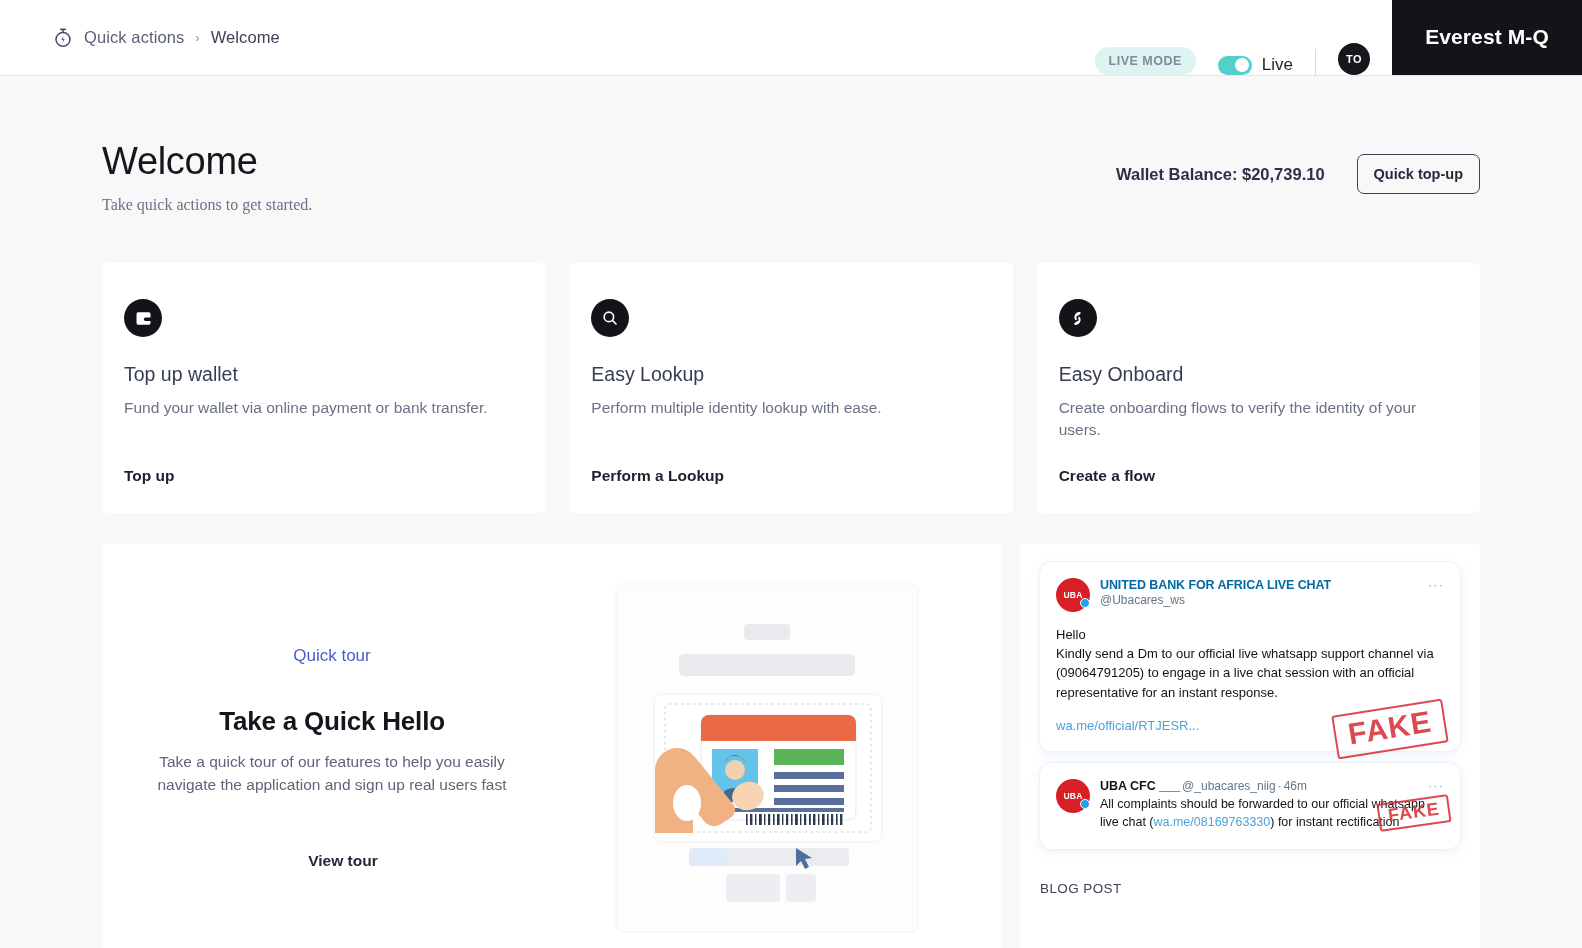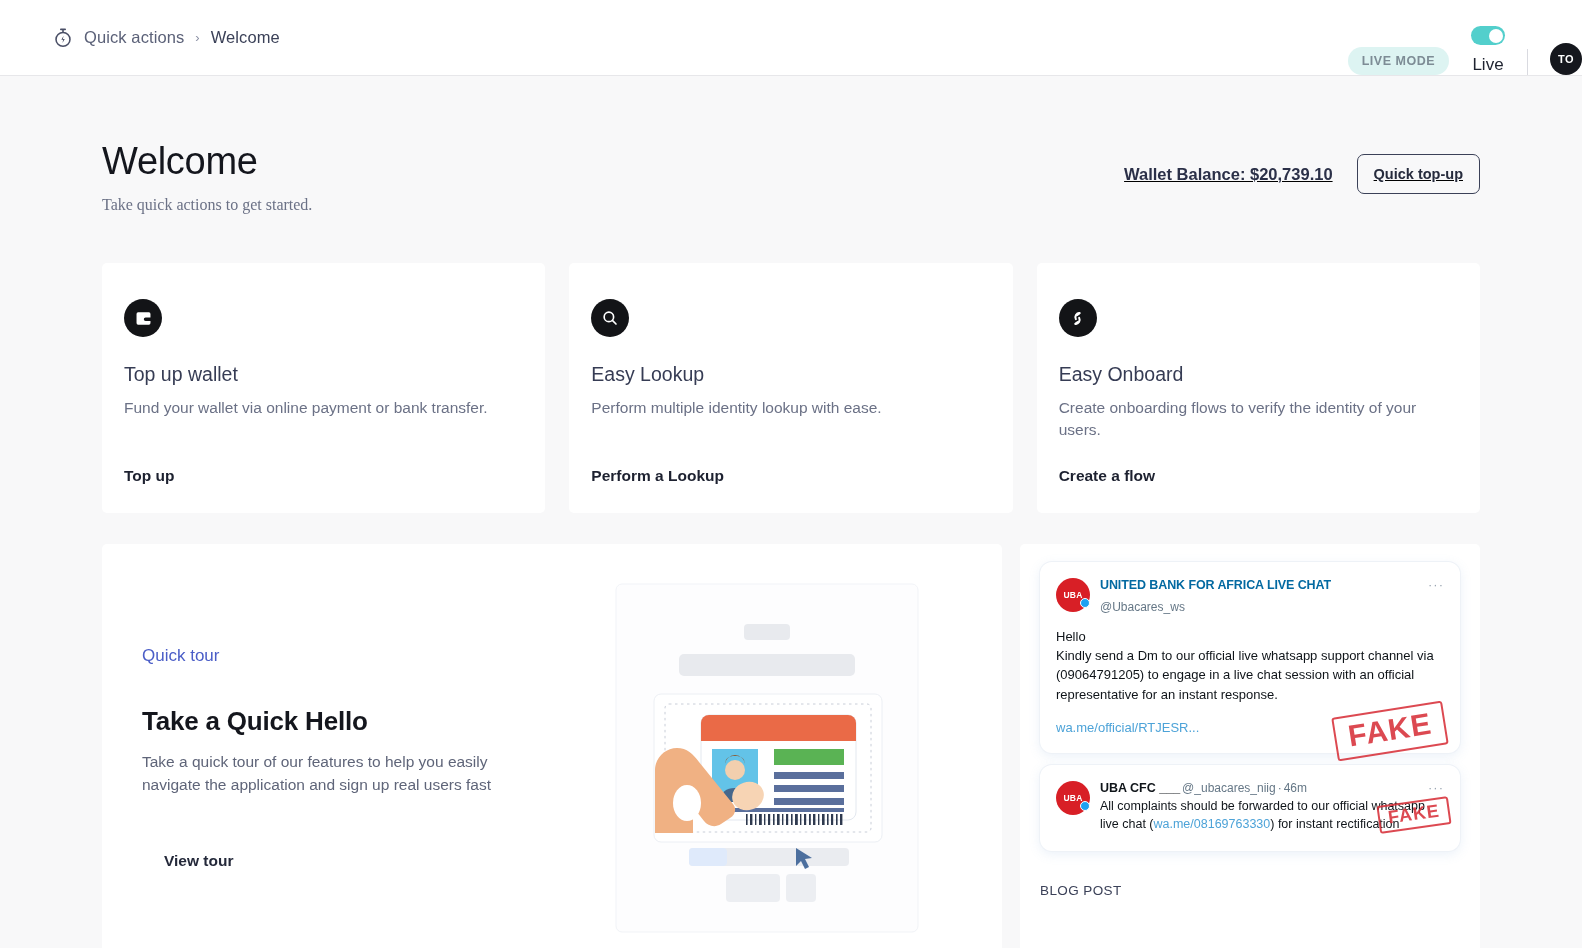--- a/index.html
+++ b/index.html
@@ -37,21 +37,21 @@
   }
   .live-badge {
     background: #ddf4f2;
     color: #7d8c95;
     font-size: 12.5px;
     font-weight: 700;
     letter-spacing: .5px;
     padding: 7px 14px;
     border-radius: 20px;
   }
-  .toggle-wrap { display: flex; align-items: center; gap: 10px; margin-left: 22px; flex-direction: column; }
+  .toggle-wrap { display: flex; align-items: center; gap: 10px; margin-left: 22px; }
   .toggle {
     width: 34px; height: 19px; border-radius: 12px;
     background: #53cfcc; position: relative; cursor: pointer;
   }
   .toggle::after {
     content: ""; position: absolute; right: 2.5px; top: 2.5px;
     width: 14px; height: 14px; border-radius: 50%; background: #fff;
   }
   .live-label { font-size: 17px; color: #1f2330; font-weight: 500; }
   .vdivider { width: 1px; height: 26px; background: #d9dae0; margin: 0 22px; }
@@ -70,23 +70,22 @@
 
   
   .page { padding: 0 102px; }
   .title-row {
     display: flex; align-items: flex-start;
     padding-top: 64px;
   }
   .page-title { font-size: 38px; font-weight: 400; color: #14161d; letter-spacing: -.3px; }
   .page-sub { font-size: 16px; color: #6b7186; margin-top: 13px; font-family: Liberation Serif, serif; }
   .title-right {
-    margin-left: auto; display: flex; align-items: center; gap: 24px;
+    margin-left: auto; display: flex; align-items: center; gap: 32px;
     padding-top: 14px;
-    text-decoration: underline;
   }
   .wallet-balance { font-size: 16.5px; color: #2b3048; font-weight: 600; }
   .btn-outline {
     border: 1.4px solid #3b4158; border-radius: 7px;
     background: transparent;
     padding: 11px 16px;
     font-size: 14.5px; font-weight: 600; color: #262b3d;
     font-family: "Liberation Sans", sans-serif;
     cursor: pointer;
   }
@@ -115,21 +114,21 @@
   
   .bottom-row {
     display: grid; grid-template-columns: 900px 1fr;
     gap: 18px; margin-top: 31px;
   }
   .tour-card {
     background: #fff; border-radius: 5px;
     display: flex; align-items: center;
     height: 428px; overflow: hidden;
   }
-  .tour-text { padding: 0 0 0 40px; width: 420px; }
+  .tour-text { padding: 0 0 0 40px; width: 420px; text-align: center; }
   .tour-kicker { font-size: 17px; color: #4a5dc7; font-weight: 400; }
   .tour-title { font-size: 26px; color: #14161d; font-weight: 700; margin-top: 40px; letter-spacing: -.2px; }
   .tour-desc { font-size: 15.5px; color: #5f6579; line-height: 1.48; margin-top: 14px; }
   .tour-link { font-size: 15.5px; color: #24293a; font-weight: 700; margin-top: 56px; margin-left: 22px; cursor: pointer; }
 
   .illus-wrap { flex: 1; display: flex; align-items: center; justify-content: center; padding-left: 10px; }
 
   
   .social-card {
     background: #fff; border-radius: 5px;
@@ -151,21 +150,21 @@
     display: flex; align-items: center; justify-content: center;
     font-size: 8.5px; font-weight: 700; letter-spacing: .2px;
     flex: 0 0 34px; position: relative;
   }
   .uba-avatar::after {
     content: ""; position: absolute; right: 0px; bottom: 4px;
     width: 8px; height: 8px; border-radius: 50%; background: #1da1f2;
     border: 1px solid #fff;
   }
   .tweet-name { font-size: 12.5px; font-weight: 700; color: #0369a1; letter-spacing: -.1px; }
-  .tweet-handle { font-size: 12px; color: #657786; margin-top: 8px; }
+  .tweet-handle { font-size: 12px; color: #657786; margin-top: 1px; }
   .tweet-dots { margin-left: auto; color: #9aa5b1; font-size: 13px; letter-spacing: 1px; line-height: 1; }
   .tweet-body { font-size: 13px; color: #0f1419; line-height: 1.48; margin-top: 13px; white-space: pre-line; }
   .tweet-link { font-size: 13px; color: #4da3d8; margin-top: 16px; }
   .inline-link { color: #4da3d8; }
 
   .tweet2-line { font-size: 12.5px; color: #0f1419; line-height: 1.42; }
   .tweet2-top { display: flex; align-items: baseline; gap: 2px; flex-wrap: wrap; }
   .tweet2-name { font-size: 12.5px; font-weight: 700; color: #0f1419; }
   .tweet2-handle { font-size: 12px; color: #657786; }
 
@@ -218,20 +217,23 @@
 
     <div class="toggle-wrap">
       <div class="toggle"></div>
       <span class="live-label">Live</span>
     </div>
 
     <div class="vdivider"></div>
 
     <div class="avatar">TO</div>
 
+    <div class="brand-bar">
+      <span class="brand-text">Everest M-Q</span>
+    </div>
   </div>
 </div>
 
 <div class="page">
 
   <div class="title-row">
     <div>
       <div class="page-title">Welcome</div>
       <div class="page-sub">Take quick actions to get started.</div>
     </div>

